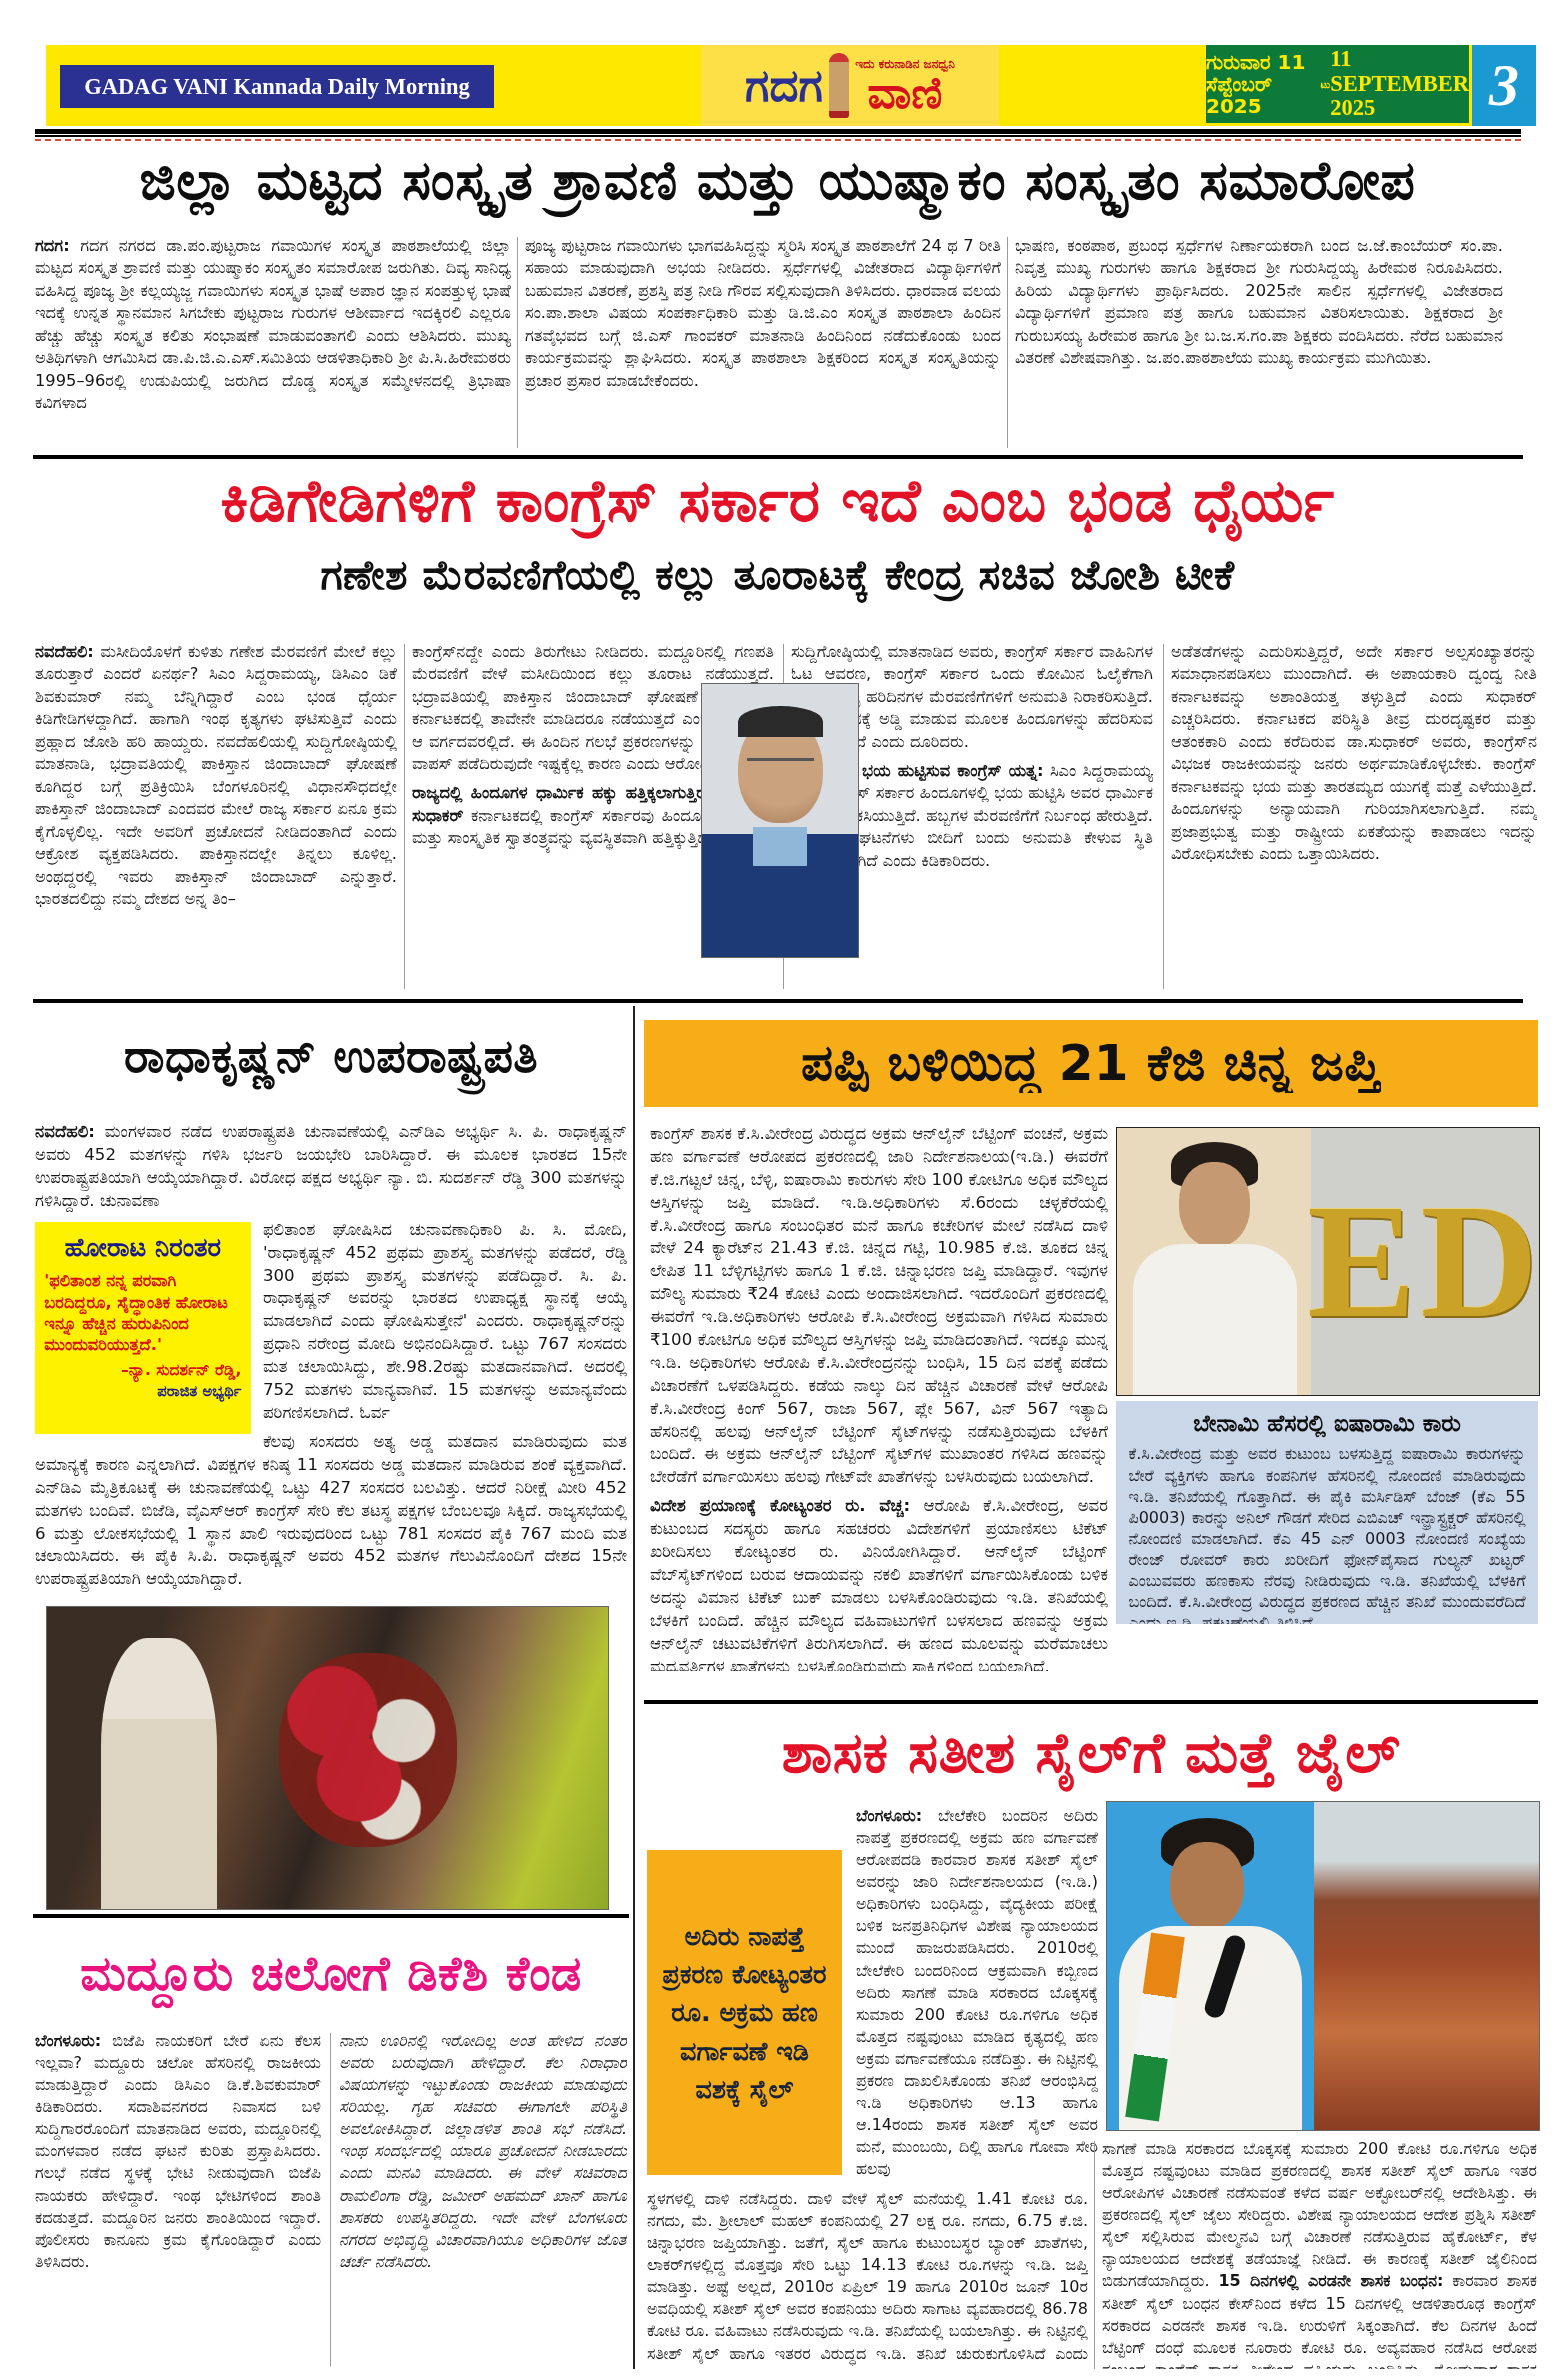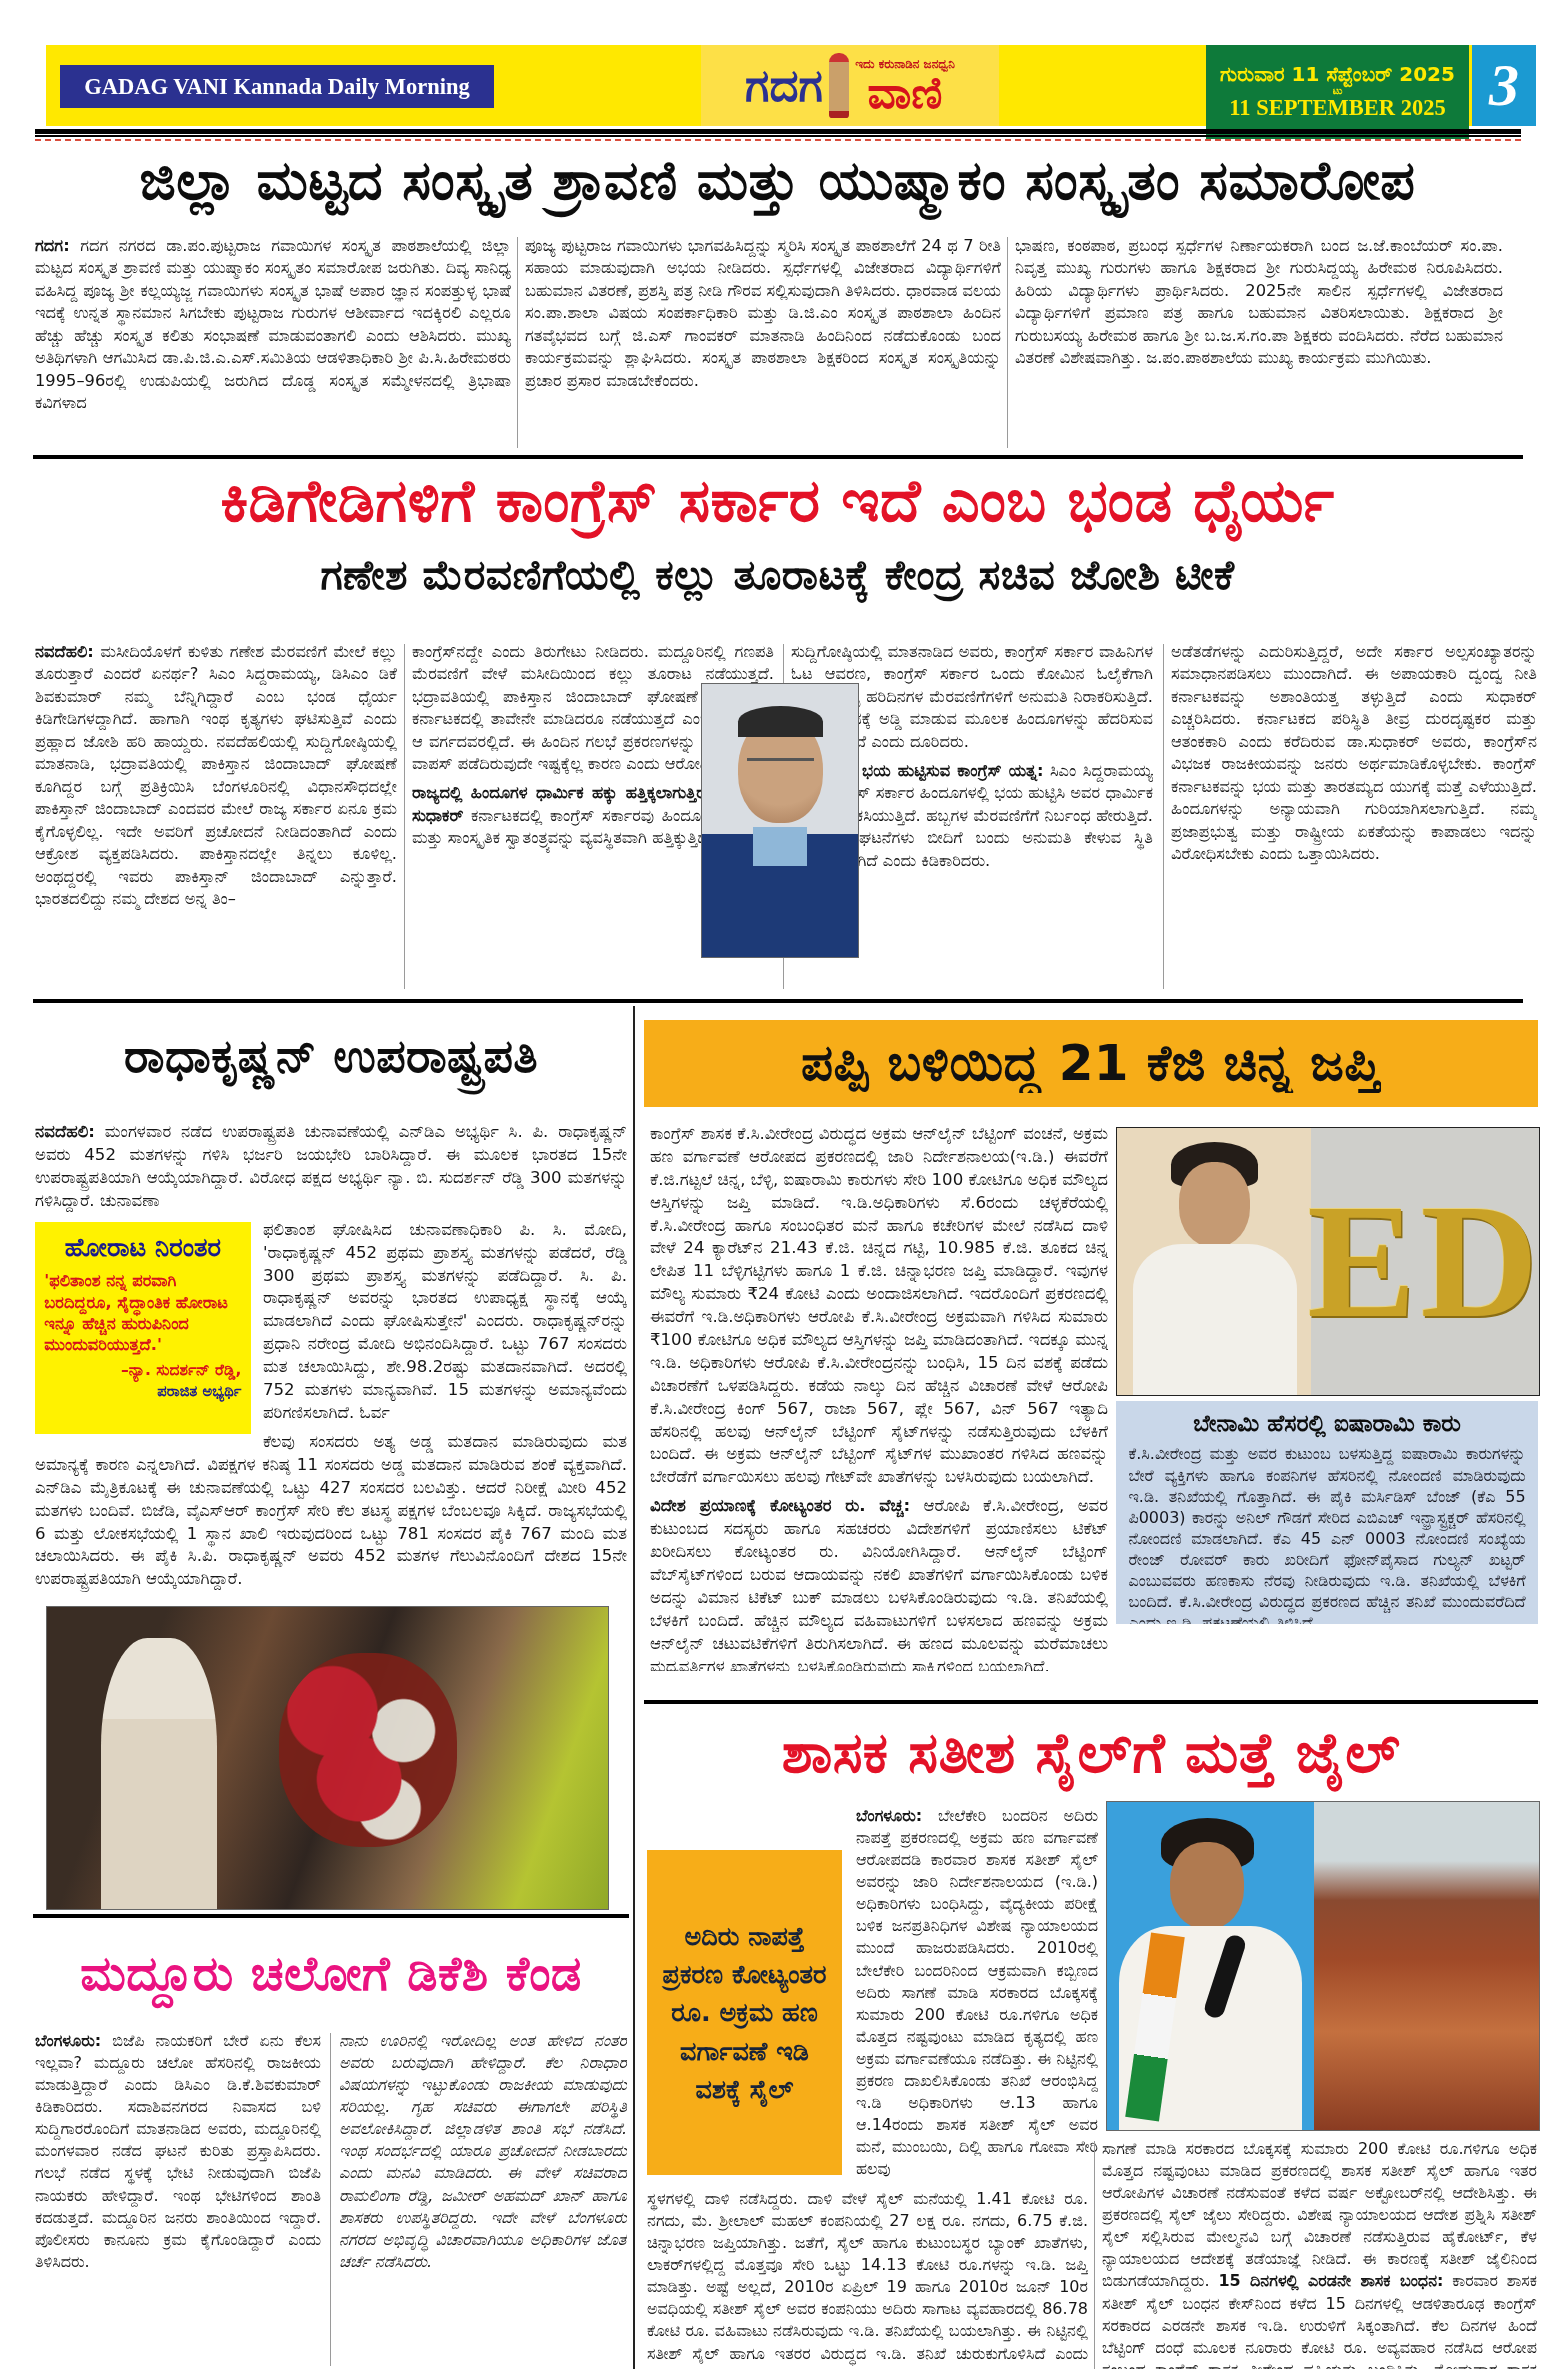--- a/index.html
+++ b/index.html
@@ -25,21 +25,21 @@
       <span style="font-size:45px;font-weight:800;color:#2b3190;">ಗದಗ</span>
       <span class="abs" style="position:static;display:inline-block;width:20px;height:65px;background:linear-gradient(#c33 0 14%,#caa06a 14% 90%,#a22 90%);border-radius:9.3px 9.3px 3.1px 3.1px;"></span>
       <span style="display:flex;flex-direction:column;align-items:center;">
         <span style="font-size:12px;color:#c2121c;font-weight:bold;">ಇದು ಕರುನಾಡಿನ ಜನಧ್ವನಿ</span>
         <span style="font-size:44px;font-weight:800;color:#d6121c;line-height:1;">ವಾಣಿ</span>
       </span>
   </div>
   <div class="abs" style="left:60px;top:65px;width:434px;height:43px;background:#2b3190;display:flex;align-items:center;justify-content:center;">
       <span style="font-family:'Liberation Serif',serif;font-weight:bold;font-size:22.5px;color:#ffffff;white-space:nowrap;">GADAG VANI Kannada Daily Morning</span>
   </div>
-  <div class="abs" style="left:1206px;top:45px;width:263px;height:94px;background:#0e7a3a;display:flex;flex-direction:column;align-items:center;justify-content:center;line-height:1.1;">
+  <div class="abs" style="left:1206px;top:45px;width:263px;height:78px;background:#0e7a3a;display:flex;align-items:center;justify-content:center;line-height:1.1;">
       <span style="font-size:20px;font-weight:800;color:#ffe900;">ಗುರುವಾರ 11 ಸೆಪ್ಟೆಂಬರ್ 2025</span>
       <span style="font-size:10px;font-weight:800;color:#ffe900;">ಟು</span>
       <span style="font-family:'Liberation Serif',serif;font-size:22.5px;font-weight:bold;color:#ffe900;">11 SEPTEMBER 2025</span>
   </div>
   <div class="abs" style="left:1472px;top:45px;width:64px;height:81px;background:#1b9ad2;display:flex;align-items:center;justify-content:center;">
       <span style="font-family:'Liberation Serif',serif;font-size:60px;font-weight:bold;font-style:italic;color:#ffffff;">3</span>
   </div>
 
   <div class="abs rule" style="left:35px;top:129px;width:1486px;height:4.6px;"></div>
   <div class="abs rule" style="left:35px;top:135px;width:1486px;height:1.5px;"></div>

